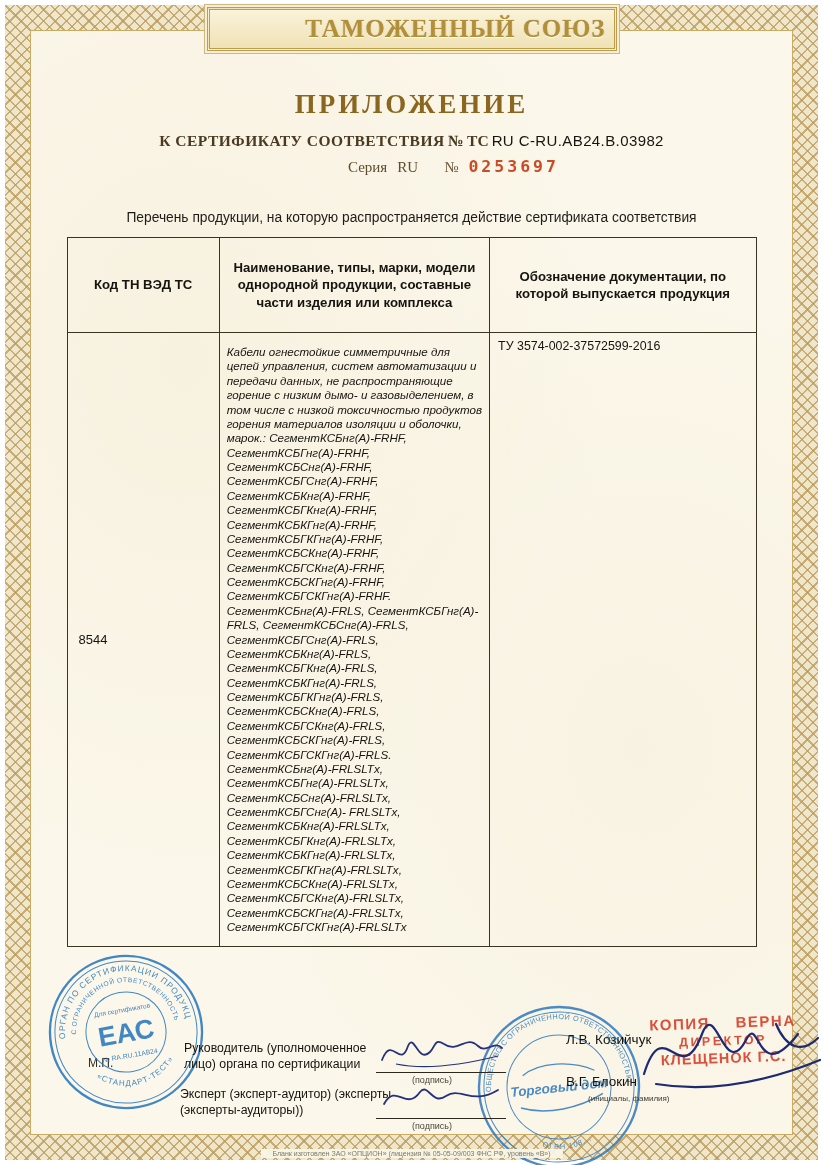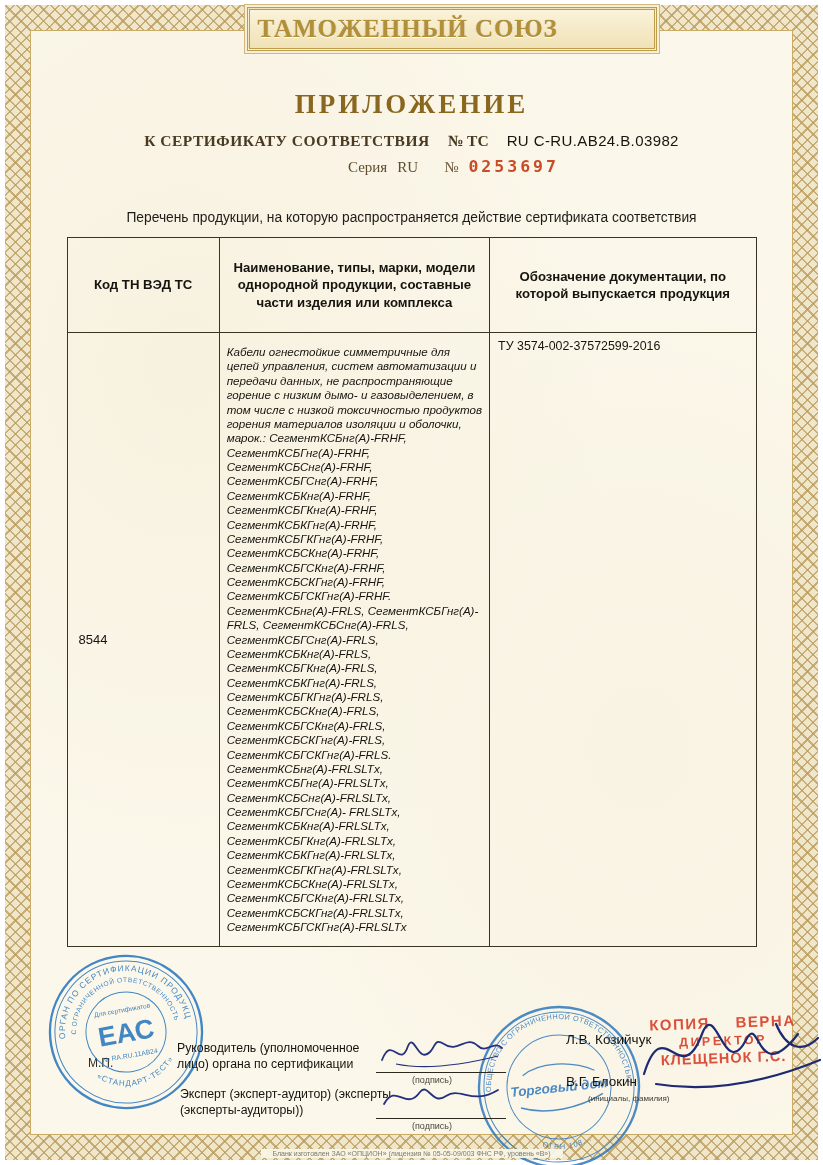--- a/index.html
+++ b/index.html
@@ -9,27 +9,27 @@
   .lattice{position:absolute;inset:5px;background-color:#f0e6ca;
     background-image:
       repeating-linear-gradient(45deg, rgba(186,154,92,0.75) 0 1.6px, rgba(0,0,0,0) 1.6px 8px),
       repeating-linear-gradient(-45deg, rgba(186,154,92,0.75) 0 1.6px, rgba(0,0,0,0) 1.6px 8px);}
   .content{position:absolute;inset:30px;background:#fbf7ea;border:1px solid #c9ab66;
     background-image:
       radial-gradient(ellipse at 20% 30%, rgba(214,190,130,0.10), transparent 50%),
       radial-gradient(ellipse at 80% 65%, rgba(214,190,130,0.08), transparent 50%);}
   
   .banner{position:absolute;top:7px;left:50%;transform:translateX(-50%);z-index:6;
-    width:388px;padding:5px 8px;text-align:left;background:linear-gradient(#faf3da,#f0e2b6);
-    border:3px double #bd9c4c;box-shadow:0 0 0 2px #f6efd8, 0 0 0 3px #d2b67c;margin-left:40px;}
+    width:388px;padding:5px 8px;text-align:right;background:linear-gradient(#faf3da,#f0e2b6);
+    border:3px double #bd9c4c;box-shadow:0 0 0 2px #f6efd8, 0 0 0 3px #d2b67c;}
   .banner span{font-family:"Liberation Serif",serif;font-weight:700;font-size:25px;letter-spacing:1px;
     color:#b2903a;text-shadow:0 1px 0 #fff, 0 0 1px #8d6e20;}
   .title{margin:58px 0 0;text-align:center;font-family:"Liberation Serif",serif;
     font-size:27px;font-weight:700;letter-spacing:3px;color:#8a671f;}
-  .cert-line{margin-top:12px;display:flex;justify-content:center;align-items:baseline;gap:18px;}
+  .cert-line{margin-top:12px;display:flex;justify-content:center;align-items:baseline;gap:3px;}
   .cert-label{font-family:"Liberation Serif",serif;font-size:15.5px;font-weight:600;color:#4a3a22;letter-spacing:.5px;}
   .cert-ts{font-family:"Liberation Serif",serif;font-size:15.5px;font-weight:600;color:#4a3a22;}
   .cert-number{font-size:15px;color:#17150f;letter-spacing:.4px;}
   .series-line{margin-top:7px;display:flex;justify-content:center;align-items:baseline;gap:10px;transform:translateX(42px);}
   .series-label,.series-value{font-family:"Liberation Serif",serif;font-size:15px;color:#5f4d2e;text-align:right;}
   .num-sign{font-family:"Liberation Serif",serif;font-size:15px;color:#6b5736;margin-left:16px;}
   .blank-number{font-family:"DejaVu Sans Mono",monospace;font-size:16.5px;font-weight:700;
     letter-spacing:3px;color:#cb4b26;}
   .intro{margin:34px 0 0;text-align:center;font-size:13.8px;color:#1d1c18;}
   
@@ -43,21 +43,21 @@
   td.code-cell{font-size:13px;vertical-align:middle;text-align:left;padding:6px 6px 6px 11px;}
   td.name-cell{font-size:11.6px;line-height:1.24;vertical-align:top;padding:12px 7px;font-style:italic;}
   td.doc-cell{font-size:12.4px;vertical-align:top;padding:6px 8px;}
   .cert-table tbody tr{height:592px;}
   
   .footer{position:absolute;left:30px;right:30px;top:952px;height:196px;}
   .stamp{position:absolute;opacity:.9;}
   .stamp-left{left:16px;top:0px;width:160px;height:160px;transform:rotate(-10deg);z-index:3;}
   .stamp-right{left:444px;top:50px;width:170px;height:170px;transform:rotate(-6deg);z-index:3;opacity:.85;}
   .mp{position:absolute;left:58px;top:104px;font-size:12px;color:#2f2c25;z-index:2;}
-  .head-label{position:absolute;left:147px;top:88px;width:205px;font-size:12.3px;line-height:1.32;color:#15140f;z-index:4;}
+  .head-label{position:absolute;left:154px;top:88px;width:205px;font-size:12.3px;line-height:1.32;color:#15140f;z-index:4;}
   .expert-label{position:absolute;left:150px;top:134px;width:220px;font-size:12.3px;line-height:1.32;color:#15140f;z-index:4;}
   .sig-box{position:absolute;border-bottom:1.4px solid #2b281f;z-index:4;}
   .sig-box-1{left:346px;top:78px;width:130px;height:42px;}
   .sig-box-2{left:346px;top:126px;width:130px;height:40px;}
   .sig-caption{position:absolute;font-size:9px;color:#4a473c;z-index:4;}
   .cap-1{left:382px;top:123px;}
   .cap-2{left:382px;top:169px;}
   .name-head{position:absolute;left:536px;top:80px;font-size:13.5px;color:#15140f;z-index:5;}
   .name-expert{position:absolute;left:536px;top:122px;font-size:13.5px;color:#15140f;z-index:5;}
   .initials-caption{position:absolute;left:558px;top:142px;font-size:8px;color:#3c3930;z-index:5;}

